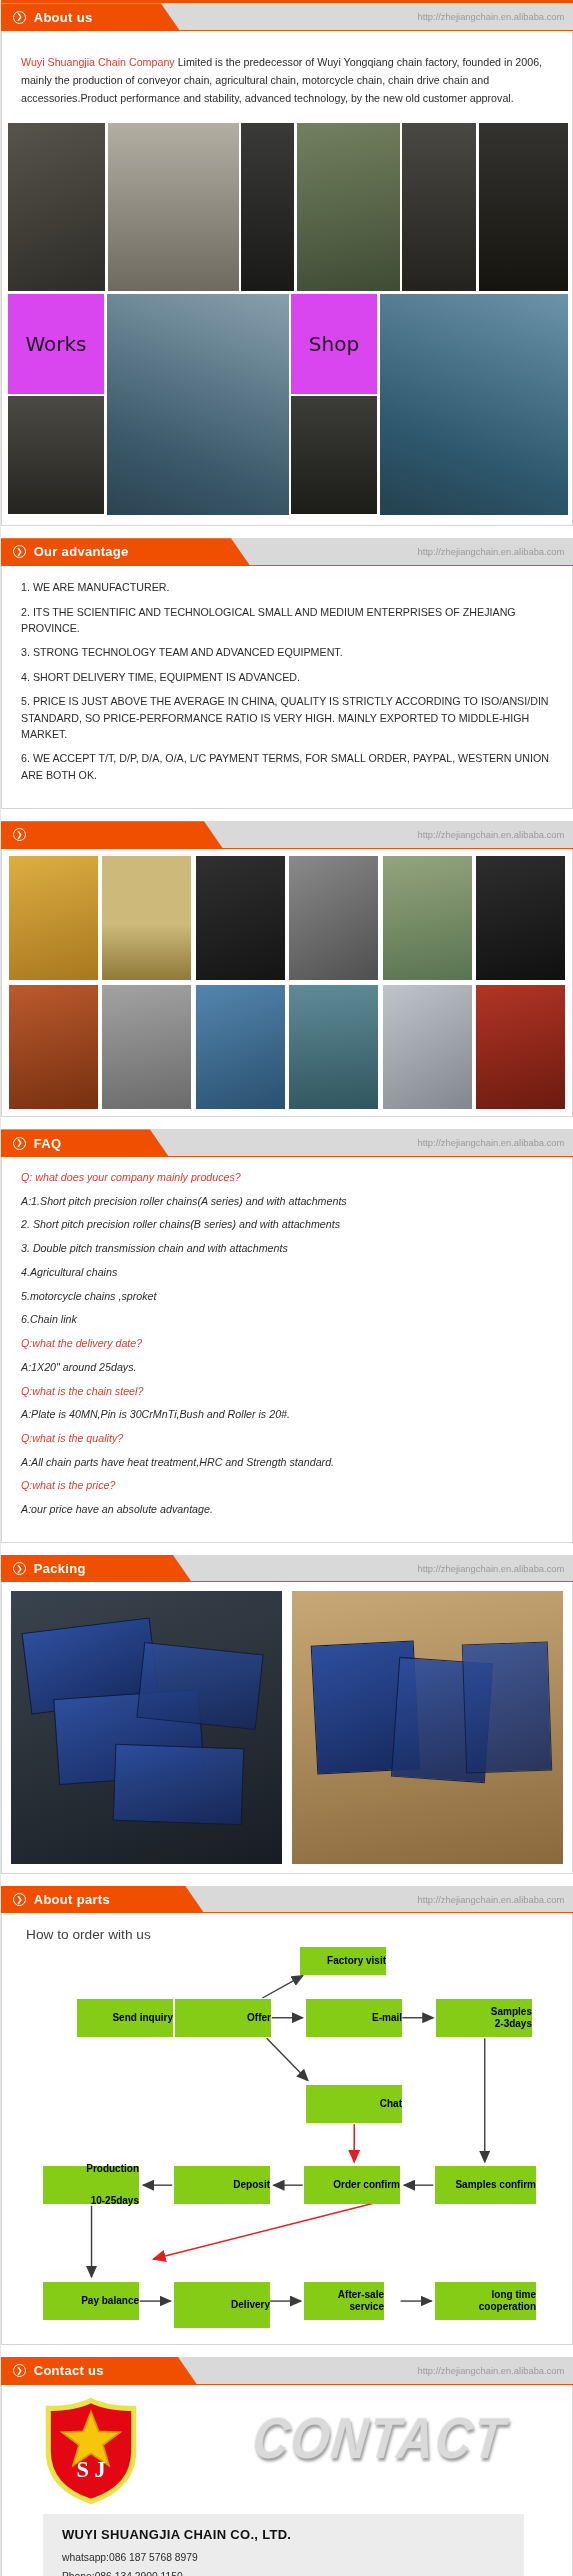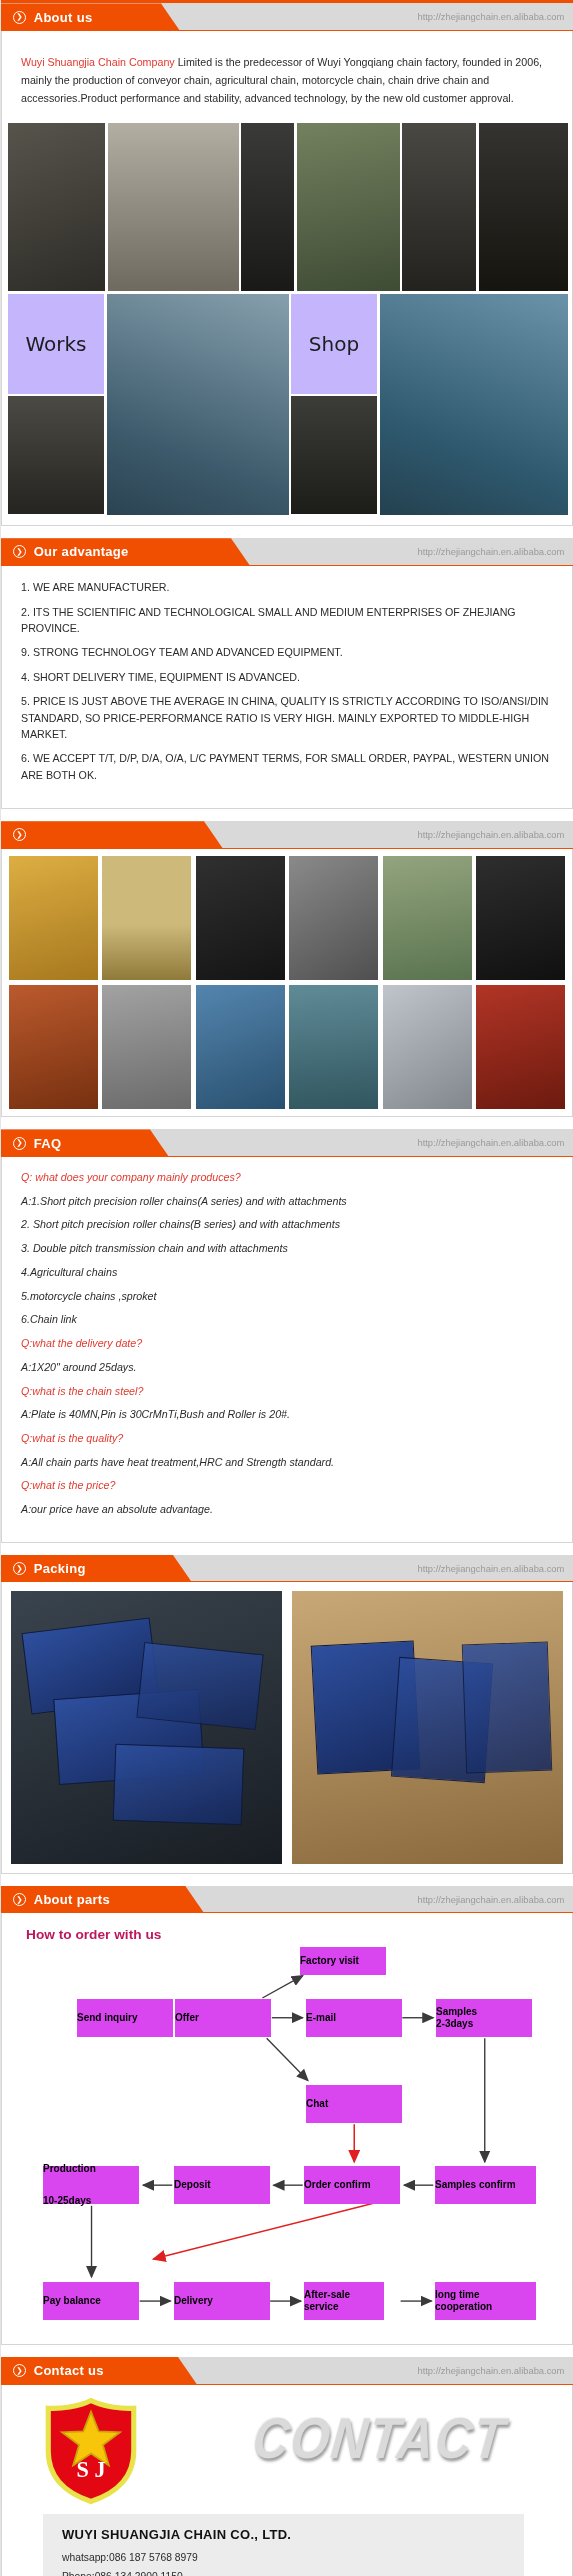--- a/index.html
+++ b/index.html
@@ -31,21 +31,21 @@
   
   .sec-body { border:0.9px solid #d5d5d5; border-top:none; background:#fff; }
 
   
   .about-par { padding:22px 19px 12px 19px; font-size:10.7px; line-height:1.7; color:#2b2b2b; }
   .red-co { color:#e03a2f; }
 
   
   .collage { position:relative; height:392px; margin:3.4px 6px 10.3px 6px; }
   .ph { position:absolute; }
-  .label-tile { background:#c4b5fd; display:flex; align-items:center; justify-content:center;
+  .label-tile { background:#d946ef; display:flex; align-items:center; justify-content:center;
     font-size:20px; color:#1d1d1d; font-family:"DejaVu Sans",sans-serif; }
 
   
   .adv-list { padding:13.7px 19px 17px 19px; }
   .adv-line { font-size:10.7px; color:#2b2b2b; line-height:1.55; margin-bottom:7.7px; }
 
   
   .gal-grid { display:grid; grid-template-columns:repeat(6,1fr); gap:4.3px; padding:7.7px 6.9px; }
   .gal-tile { height:124px; }
 
@@ -54,23 +54,23 @@
   .faq-line { font-size:10.7px; line-height:1.5; margin-bottom:7.7px; color:#2b2b2b;font-style:italic; }
   .faq-line.q { color:#e03a2f; }
 
   
   .pack-grid { display:grid; grid-template-columns:1fr 1fr; gap:10.3px; padding:8.6px; }
   .pack-tile { height:273px; position:relative; overflow:hidden; }
   .pack-box { position:absolute; background:linear-gradient(160deg,#2e4f9e,#16295e); border:0.9px solid #0d1a40; }
 
   
   .flow { position:relative; height:431px; }
-  .flow-title { position:absolute; left:24px; top:13.7px; font-size:13.7px; font-weight:bold; color:#be185d; }
-  .fbox { position:absolute; background:#d946ef; display:flex; flex-direction:column;
-    align-items:flex-start; justify-content:center; text-align:center;
+  .flow-title { position:absolute; left:24px; top:13.7px; font-size:13.7px; font-weight:normal; color:#404040; }
+  .fbox { position:absolute; background:#84cc16; display:flex; flex-direction:column;
+    align-items:flex-end; justify-content:center; text-align:center;
     font-size:10px; font-weight:bold; color:#000; line-height:1.25; }
   .flow svg { position:absolute; left:0; top:0; }
 
   
   .contact-body { padding:12px 0 26px 0; }
   .contact-top { position:relative; height:110px; margin:0 20.6px; }
   .contact-banner {
     position:absolute; left:185px; top:12px; width:343px; text-align:center;
     font-size:50px; font-weight:800; font-style:italic; letter-spacing:1.7px;
     color:#dadada; text-shadow:1.7px 2.6px 2.6px #9f9f9f, -0.9px -0.9px 0 #f2f2f2;
@@ -120,21 +120,21 @@
   <div class="orange" style="width:249px;">
     <span class="hdr-arrow">❯</span>
     <span class="sec-title">Our advantage</span>
   </div>
   <a class="sec-url" href="#">http://zhejiangchain.en.alibaba.com</a>
 </div>
 <div class="sec-body">
   <div class="adv-list">
     <div class="adv-line">1. WE ARE MANUFACTURER.</div>
     <div class="adv-line">2. ITS THE SCIENTIFIC AND TECHNOLOGICAL SMALL AND MEDIUM ENTERPRISES OF ZHEJIANG PROVINCE.</div>
-    <div class="adv-line">9. STRONG TECHNOLOGY TEAM AND ADVANCED EQUIPMENT.</div>
+    <div class="adv-line">3. STRONG TECHNOLOGY TEAM AND ADVANCED EQUIPMENT.</div>
     <div class="adv-line">4. SHORT DELIVERY TIME, EQUIPMENT IS ADVANCED.</div>
     <div class="adv-line">5. PRICE IS JUST ABOVE THE AVERAGE IN CHINA, QUALITY IS STRICTLY ACCORDING TO ISO/ANSI/DIN STANDARD, SO PRICE-PERFORMANCE RATIO IS VERY HIGH. MAINLY EXPORTED TO MIDDLE-HIGH MARKET.</div>
     <div class="adv-line">6. WE ACCEPT T/T, D/P, D/A, O/A, L/C PAYMENT TERMS, FOR SMALL ORDER, PAYPAL, WESTERN UNION ARE BOTH OK.</div>
   </div>
 </div>
 
 <div class="sec-header">
   <div class="orange" style="width:222px;">
     <span class="hdr-arrow">❯</span>
     <span class="sec-title"></span>
@@ -277,21 +277,21 @@
     <div class="fbox" style="left:302px;top:253px;width:96px;height:38px;">
         <span>Order confirm</span>
       </div>
     <div class="fbox" style="left:433px;top:253px;width:101px;height:38px;">
         <span>Samples confirm</span>
       </div>
 
     <div class="fbox" style="left:41px;top:369px;width:96px;height:38px;">
         <span>Pay balance</span>
       </div>
-    <div class="fbox" style="left:172px;top:369px;width:96px;height:38px;">
+    <div class="fbox" style="left:172px;top:369px;width:96px;height:46px;">
         <span>Delivery</span>
       </div>
     <div class="fbox" style="left:302px;top:369px;width:80px;height:38px;">
         <span>After-sale</span>
         <span>service</span>
       </div>
     <div class="fbox" style="left:433px;top:369px;width:101px;height:38px;">
         <span>long time</span>
         <span>cooperation</span>
       </div>

